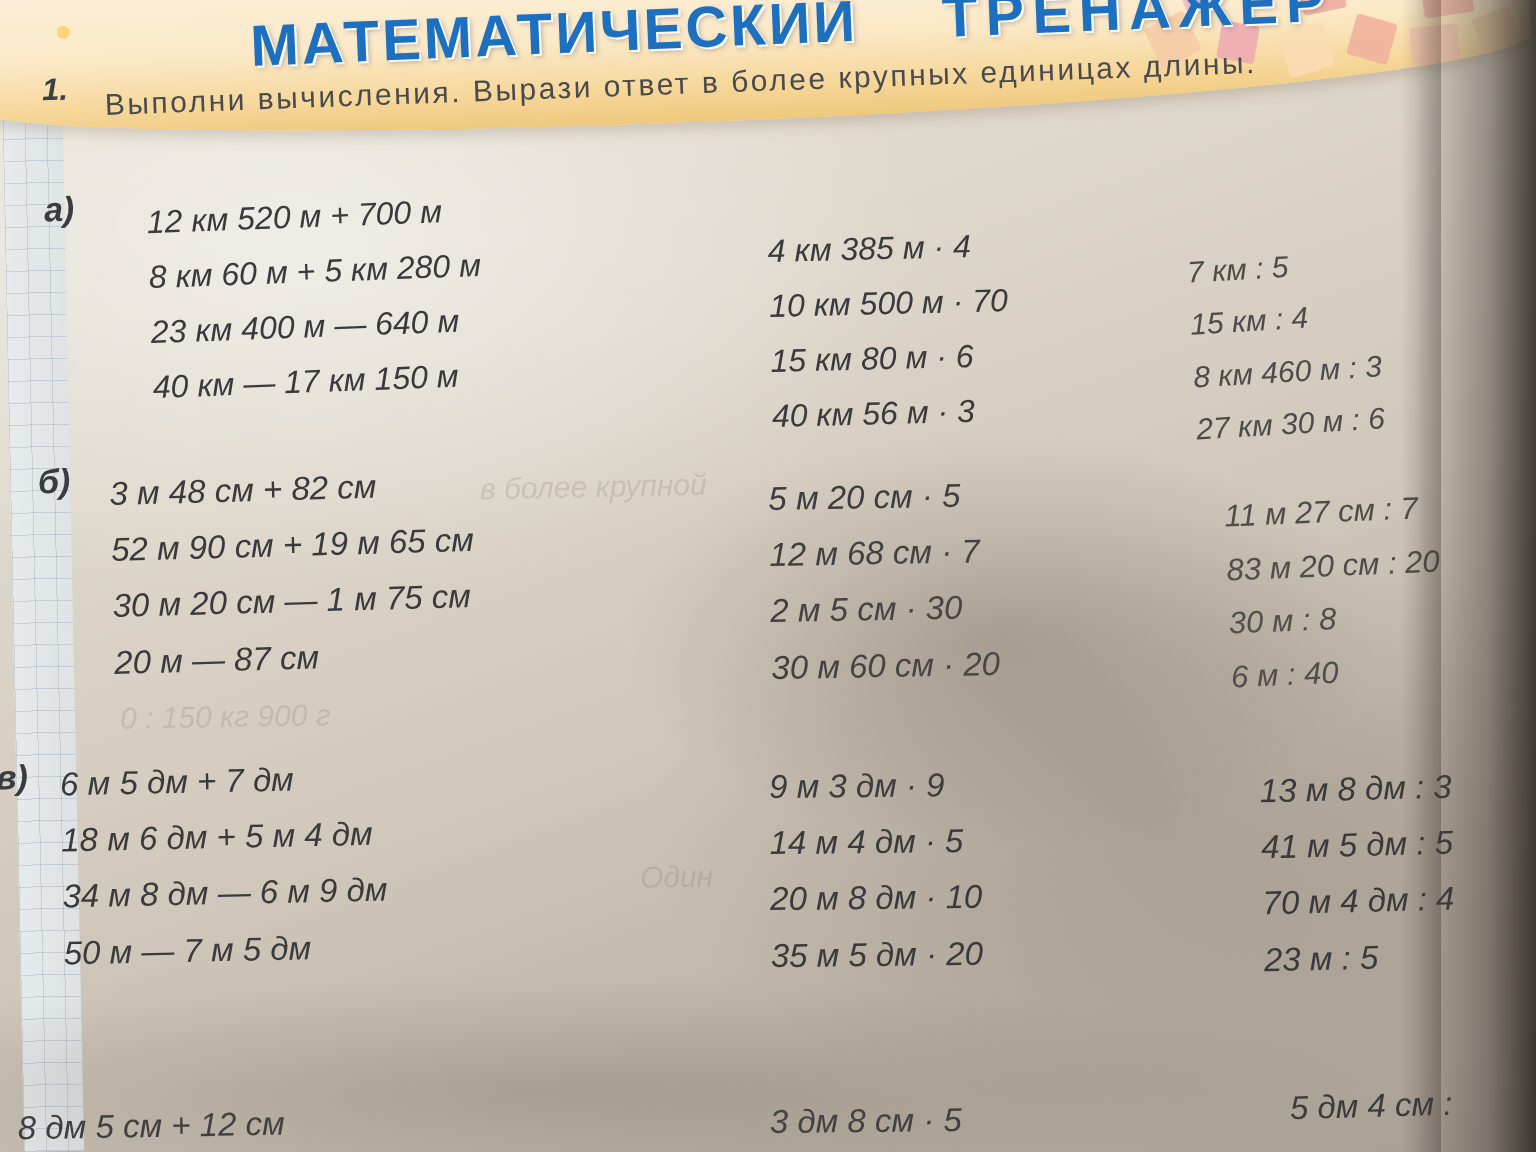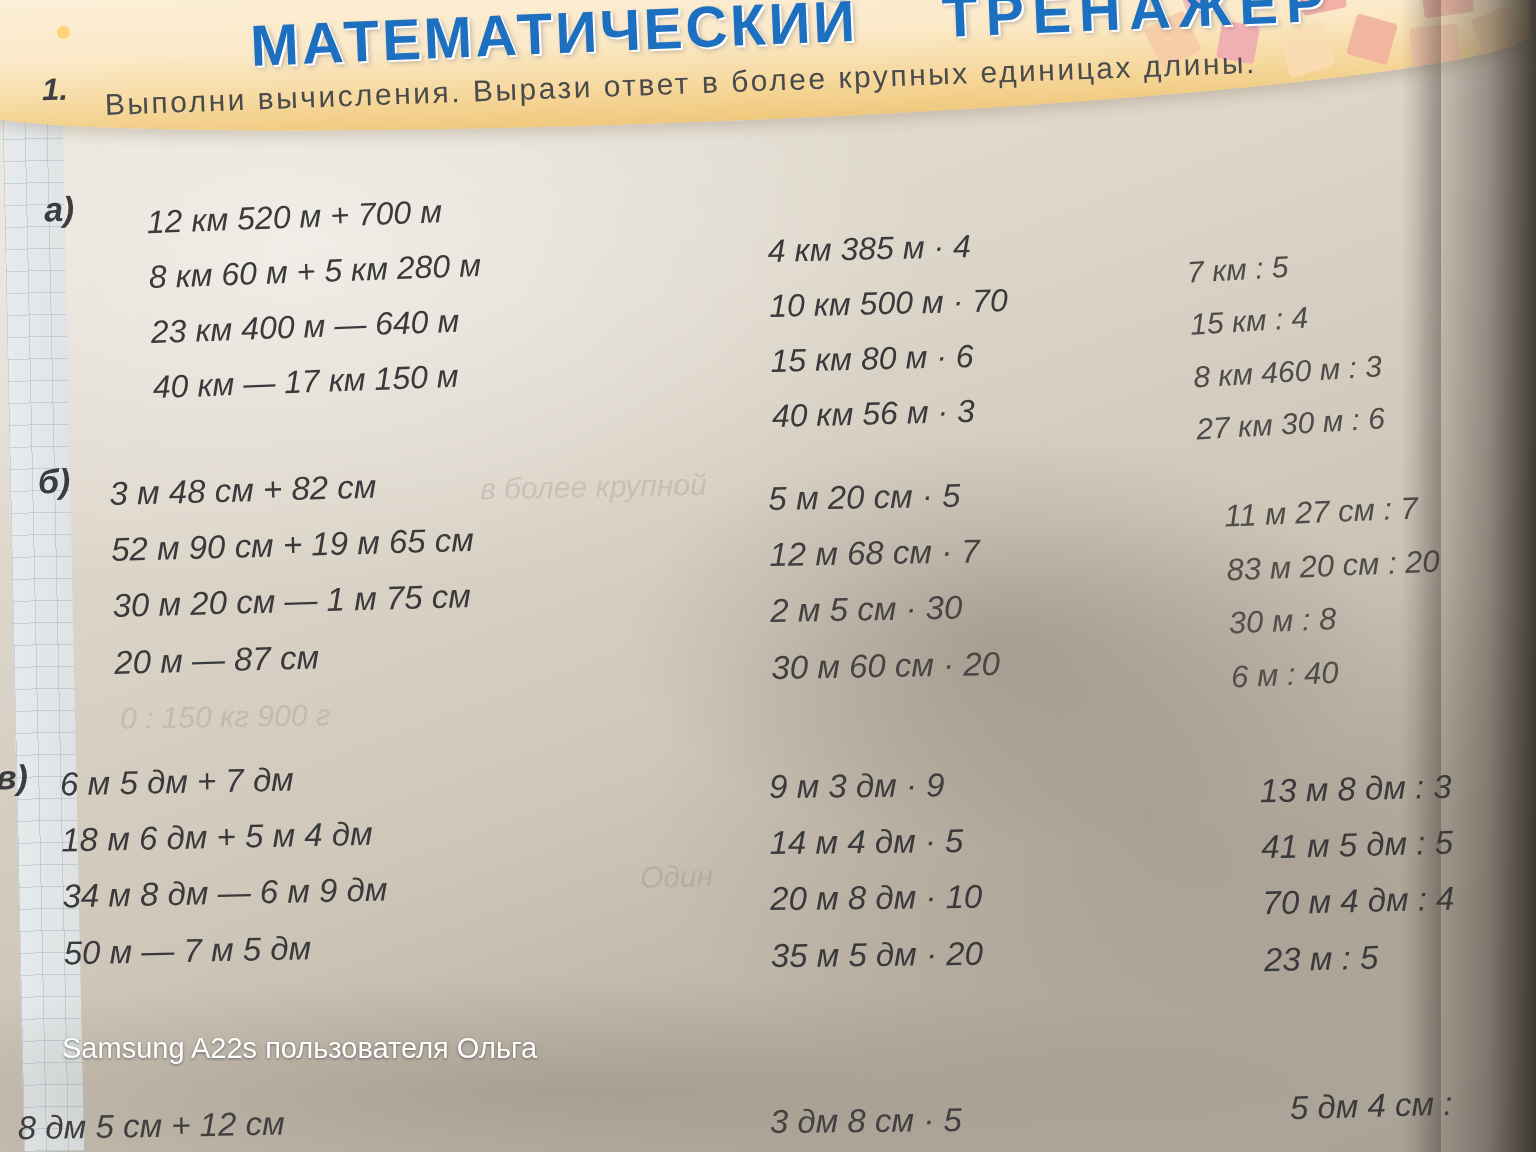--- a/index.html
+++ b/index.html
@@ -307,15 +307,14 @@
       <div>5 дм 4 см :</div>
     </div>
 
   </div>
 
   <div class="shadow-blob-1"></div>
   <div class="shadow-blob-2"></div>
   <div class="spine-shadow"></div>
   <div class="page-edge-right"></div>
 
-  <div class="watermark">Samsung A22s пользователя Ольга</div>
 
 </div>
 
 </body></html>

